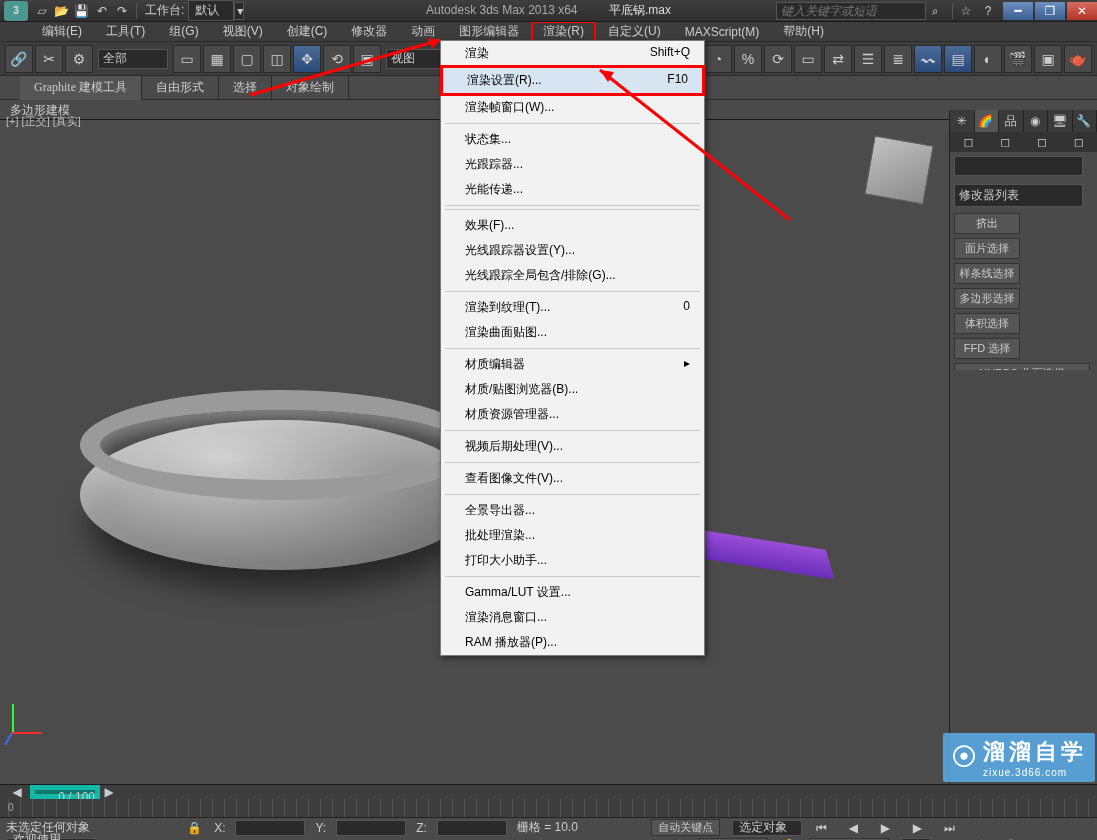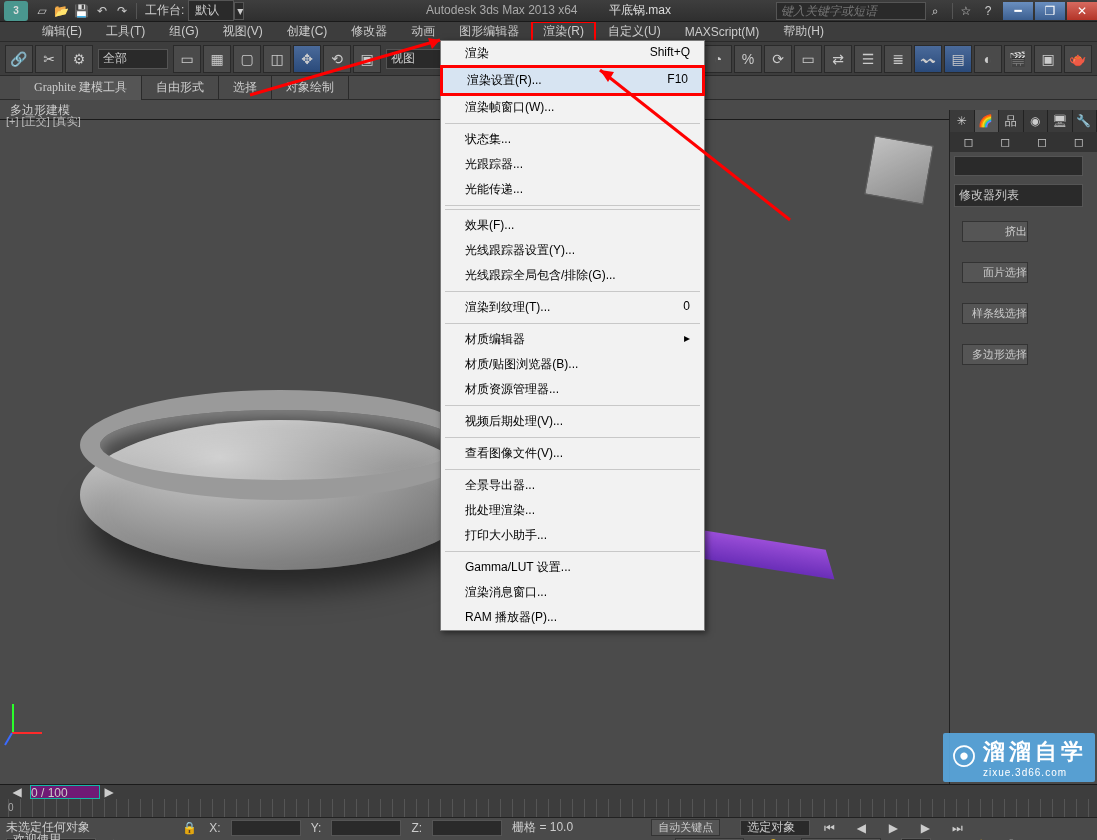--- a/index.html
+++ b/index.html
@@ -61,31 +61,31 @@
 .dd-arrow { color: #000; }
 
 
 .cmdpanel { position: absolute; right: 0; top: 110px; bottom: 56px; width: 148px; background: #4a4a4a; border-left: 1px solid #222; }
 .cmd-tabs { display: flex; height: 22px; background: #3a3a3a; }
 .cmd-tab { flex: 1; display:flex; align-items:center; justify-content:center; color:#ccc; border-right:1px solid #222; cursor:pointer; }
 .cmd-tab.active { background:#555; }
 .cmd-subtabs { display:flex; height:20px; background:#333; }
 .cmd-subtab { flex:1; display:flex; align-items:center; justify-content:center; color:#ccc; cursor:pointer; }
 .cmd-field { width: calc(100% - 18px); margin: 4px 4px; background:#2a2a2a; border:1px solid #555; color:#ccc; padding:2px 4px; }
-.cmd-btn { display:inline-block; width: 66px; margin: 10px; padding: 2px 0; text-align:right; background:#555; border:1px solid #333; color:#ccc; cursor:pointer; font-size:11px; }
+.cmd-btn { display:inline-block; width: 66px; margin: 2px; padding: 2px 0; text-align:center; background:#555; border:1px solid #333; color:#ccc; cursor:pointer; font-size:11px; }
 .cmd-btn.wide { width: 136px; }
 .cmd-stack { height: 110px; margin: 4px; background:#3a3a3a; border:1px solid #222; }
 .cmd-controls { display:flex; justify-content: space-around; padding: 4px 2px; color:#aab; }
 .cmd-icon { width:18px; height:18px; border:1px solid #333; background:#555; cursor:pointer; display:flex; align-items:center; justify-content:center; font-size:11px; }
 .cmd-body { position:absolute; top:260px; bottom:0; left:0; right:0; background:#4a4a4a; }
 
 
 .bottombar { position:absolute; left:0; right:0; bottom:0; height:56px; background:#3d3d3d; border-top:1px solid #1a1a1a; }
 .time-slider { height: 14px; display:flex; align-items:center; padding: 0 8px; color:#ccc; }
-.slider-handle { width: 70px; height: 14px; background:#701a75; border:1px solid #14b8a6; text-align:left; color:#ccc; cursor:pointer; }
+.slider-handle { width: 70px; height: 14px; background:#0f766e; border:5px solid #14b8a6; text-align:right; color:#ccc; cursor:pointer; }
 .timeline-ruler { height: 18px; background: repeating-linear-gradient(90deg,#555,#555 1px,#3d3d3d 1px,#3d3d3d 12px); margin: 0 8px; position:relative; }
 .timeline-ruler span { position:absolute; top:3px; color:#aaa; font-size:10px; }
 .statusbar { height:20px; background:#4a4a4a; display:flex; align-items:center; color:#ccc; padding: 0 6px; gap: 10px; border-top:1px solid #222; }
 .status-field { background:#2a2a2a; border:1px solid #555; padding: 0 6px; color:#ccc; height:16px; display:inline-flex; align-items:center; }
 .statusbar2 { height:18px; background:#4a4a4a; display:flex; align-items:center; color:#ccc; padding:0 6px; gap: 10px; font-size:11px; }
 .key-icon { color:#d4a017; margin-right:2px; }
 
 
 .watermark { position:absolute; right: 2px; bottom: 58px; background: rgba(87,163,217,.95); color:#fff; padding: 4px 8px; display:flex; align-items:center; border-radius: 2px; }
 .watermark .logo { font-size: 26px; margin-right: 6px; }
@@ -233,20 +233,23 @@
       <span>光线跟踪器设置(Y)...</span>
     </div>
   <div class="dd-row">
       <span>光线跟踪全局包含/排除(G)...</span>
     </div>
   <div class="dd-sep"></div>
   <div class="dd-row">
       <span>渲染到纹理(T)...</span>
       <span>0</span>
     </div>
+  <div class="dd-row">
+      <span>渲染曲面贴图...</span>
+    </div>
   <div class="dd-sep"></div>
   <div class="dd-row">
       <span>材质编辑器</span>
       <span class="dd-arrow">▸</span>
     </div>
   <div class="dd-row">
       <span>材质/贴图浏览器(B)...</span>
     </div>
   <div class="dd-row">
       <span>材质资源管理器...</span>

